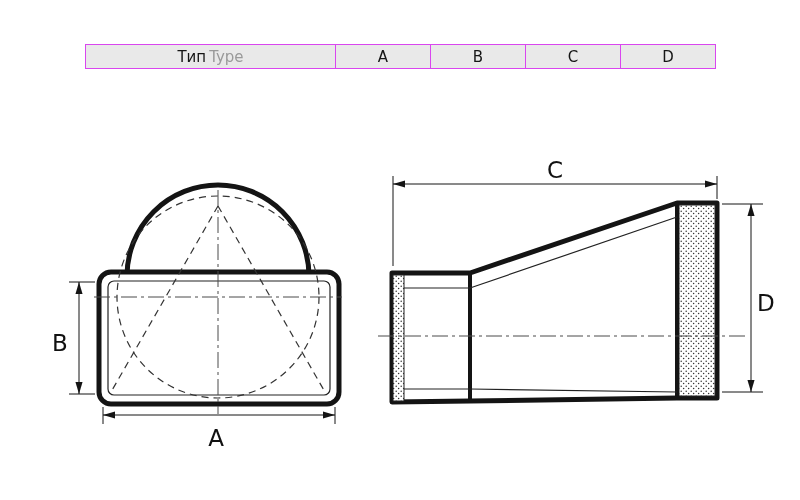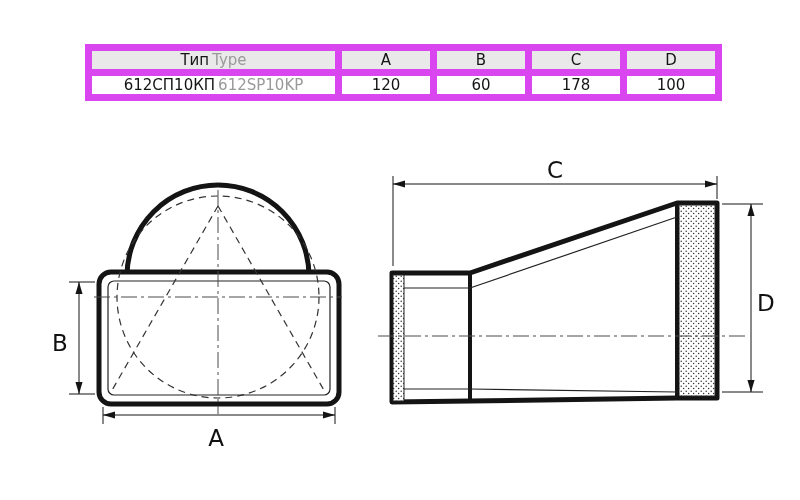--- a/index.html
+++ b/index.html
@@ -3,21 +3,21 @@
 <meta charset="utf-8">
 <style>
   * { margin:0; padding:0; box-sizing:border-box; }
   html,body { width:800px; height:500px; background:#ffffff; overflow:hidden;
     font-family:"DejaVu Sans","Liberation Sans",sans-serif; }
   .stage { position:relative; width:800px; height:500px; background:#fff; }
 
   
   table.spec { position:absolute; left:85px; top:44px; border-collapse:collapse; }
   table.spec th, table.spec td {
-    border:7px solid #d946ef; font-weight:normal; color:#151515;
+    border:1px solid #d946ef; font-weight:normal; color:#151515;
     font-size:15px; text-align:center; height:24px; padding:0 4px;
     white-space:nowrap;
   }
   th.col-type, td.col-type { width:250px; }
   th.col-dim,  td.col-dim  { width:95px; }
   .shade { background:#e9e9e9; }
   .en { color:#9a9a9a; margin-left:3px; }
   .ru { color:#151515; }
 
   
@@ -40,27 +40,20 @@
     <thead>
       <tr class="shade">
         <th class="col-type"><span class="ru">Тип</span><span class="en">Type</span></th>
         <th class="col-dim">A</th>
         <th class="col-dim">B</th>
         <th class="col-dim">C</th>
         <th class="col-dim">D</th>
       </tr>
     </thead>
     <tbody>
-      <tr>
-        <td class="col-type"><span class="ru">612СП10КП</span><span class="en">612SP10KP</span></td>
-        <td class="col-dim">120</td>
-        <td class="col-dim">60</td>
-        <td class="col-dim">178</td>
-        <td class="col-dim">100</td>
-      </tr>
     </tbody>
   </table>
 
   <svg class="drawing" width="800" height="500" viewBox="0 0 800 500">
     <defs>
       <marker id="arrow" viewBox="0 0 12 8" refX="11.5" refY="4" markerWidth="13" markerHeight="9" markerUnits="userSpaceOnUse" orient="auto-start-reverse">
         <path d="M11.5,4 L0,0.6 L0,7.4 Z" fill="#141414"></path>
       </marker>
       <pattern id="stipple" width="5" height="5" patternUnits="userSpaceOnUse">
         <rect width="5" height="5" fill="#ffffff"></rect>

